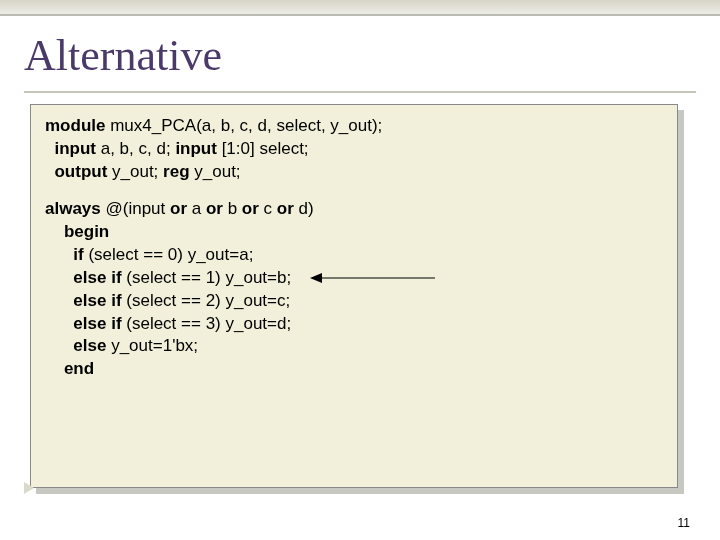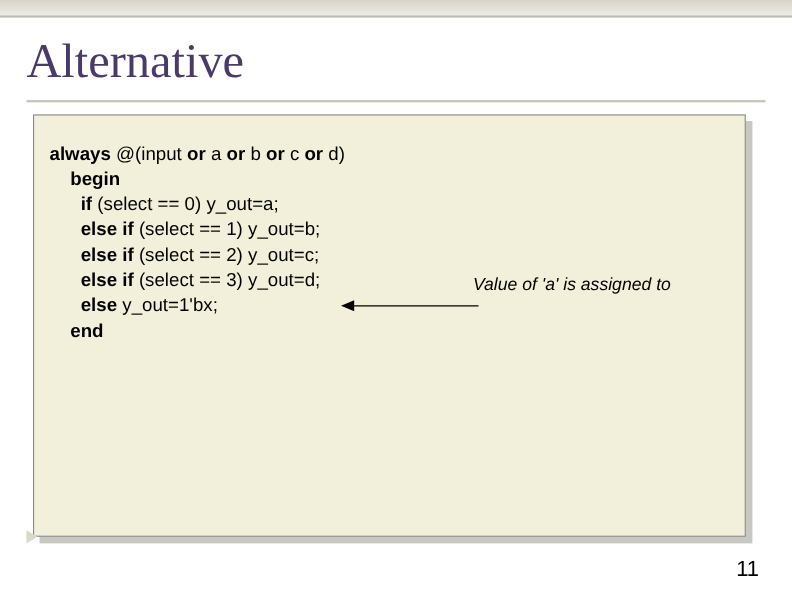--- a/index.html
+++ b/index.html
@@ -79,21 +79,21 @@
     stroke: #000;
     stroke-width: 1.2;
   }
   .arrow-svg polygon {
     fill: #000;
   }
   .pagenum {
     position: absolute;
     right: 30px;
     bottom: 10px;
-    font-size: 20px;
+    font-size: 12px;
     color: #000;
     font-family: Verdana, Arial, sans-serif;
   }
   .notch {
     position: absolute;
     left: 24px;
     bottom: 46px;
     width: 0;
     height: 0;
     border-top: 6px solid transparent;
@@ -103,36 +103,39 @@
 </style>
 </head>
 <body>
 
 <div class="titlebar"></div>
 <div class="title">Alternative</div>
 <hr class="slide-separator">
 
 <div class="codebox-shadow"></div>
 <div class="codebox">
+  <div class="codeblock"><span class="kw">module</span><span> mux4_PCA(a, b, c, d, select, y_out);</span>
+  <span class="kw">input</span><span> a, b, c, d; </span><span class="kw">input</span><span> [1:0] select;</span>
+  <span class="kw">output</span><span> y_out; </span><span class="kw">reg</span><span> y_out;</span></div>
   <div class="gap"></div>
   <div class="codeblock"><span class="kw">always</span><span> @(input </span><span class="kw">or</span><span> a </span><span class="kw">or</span><span> b </span><span class="kw">or</span><span> c </span><span class="kw">or</span><span> d)</span>
     <span class="kw">begin</span>
       <span class="kw">if</span><span> (select == 0) y_out=a;</span>
       <span class="kw">else if</span><span> (select == 1) y_out=b;</span>
       <span class="kw">else if</span><span> (select == 2) y_out=c;</span>
       <span class="kw">else if</span><span> (select == 3) y_out=d;</span>
       <span class="kw">else</span><span> y_out=1'bx;</span>
     <span class="kw">end</span></div>
   <div class="gap"></div>
 </div>
 
 <svg class="arrow-svg" viewBox="0 0 130 20">
   <line x1="125" y1="10" x2="10" y2="10"></line>
   <polygon points="0,10 12,5 12,15"></polygon>
 </svg>
 
 <div class="annotation">
-  <span>Value of 'a' is assigned to</span><br>
+  <br>
 </div>
 
 <div class="notch"></div>
 
 <div class="pagenum">11</div>
 
 </body></html>

